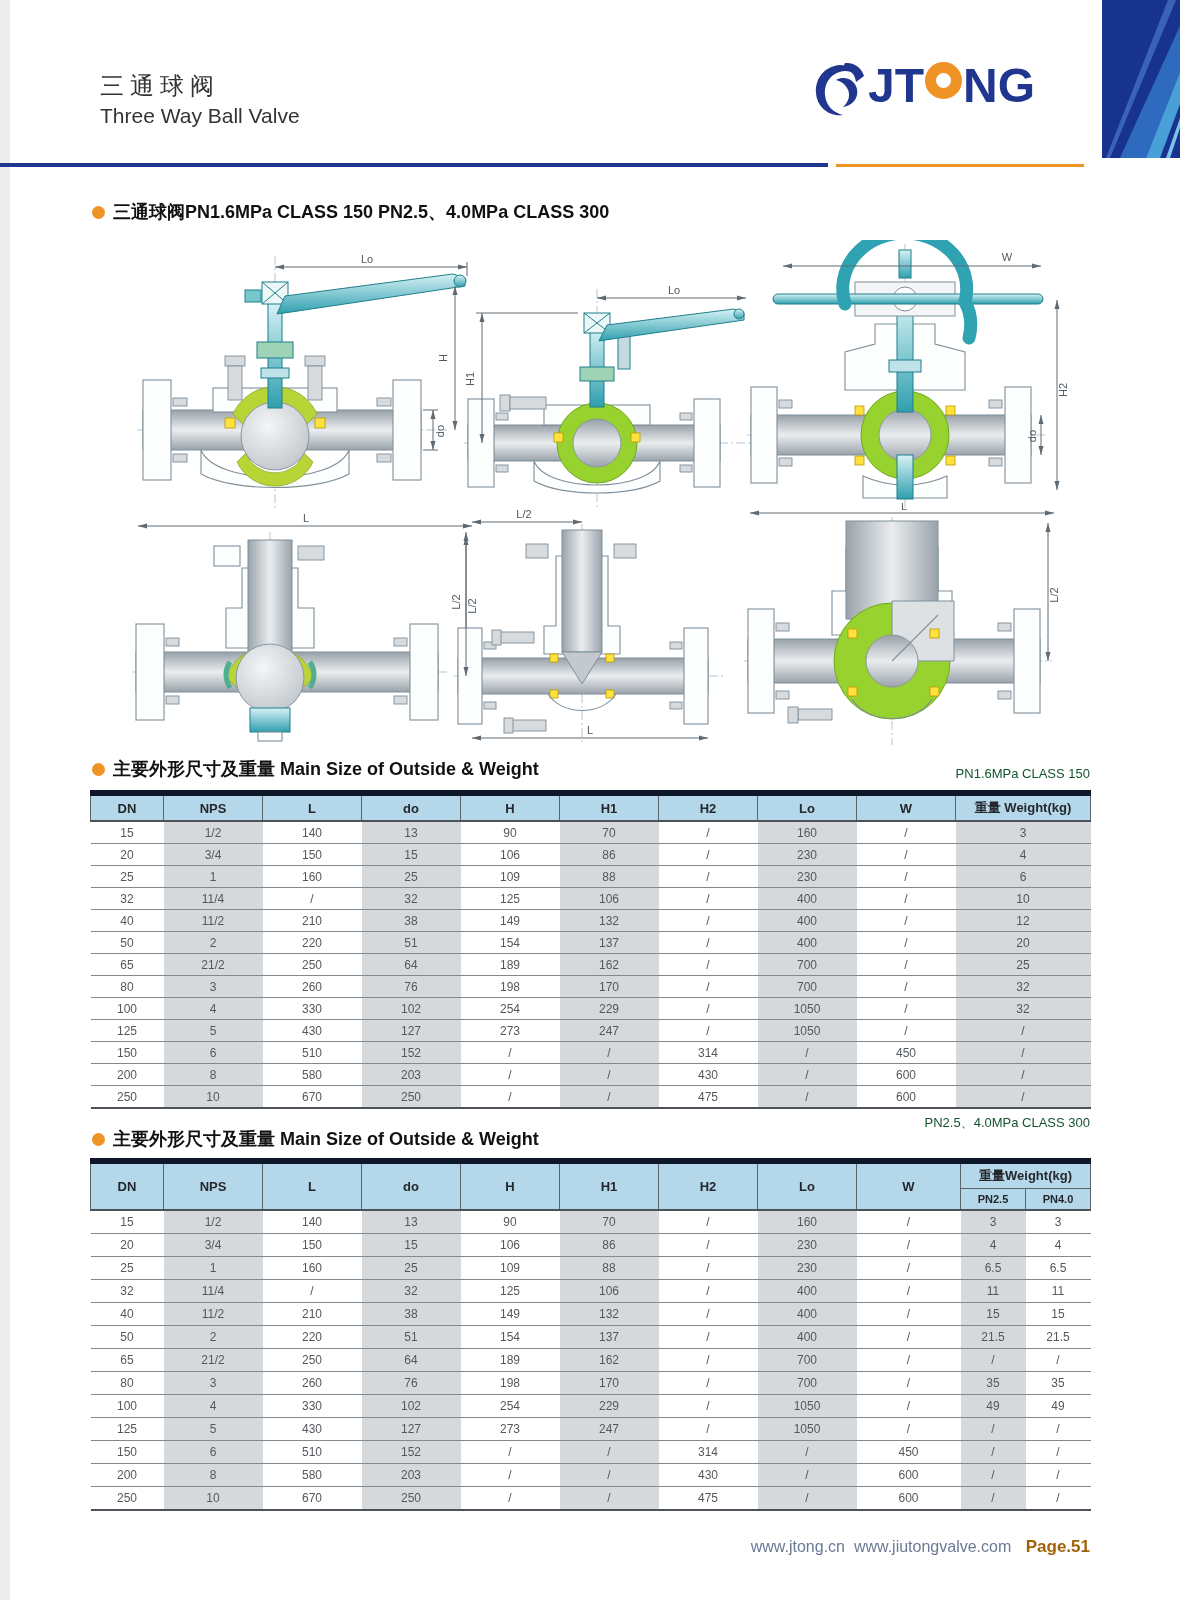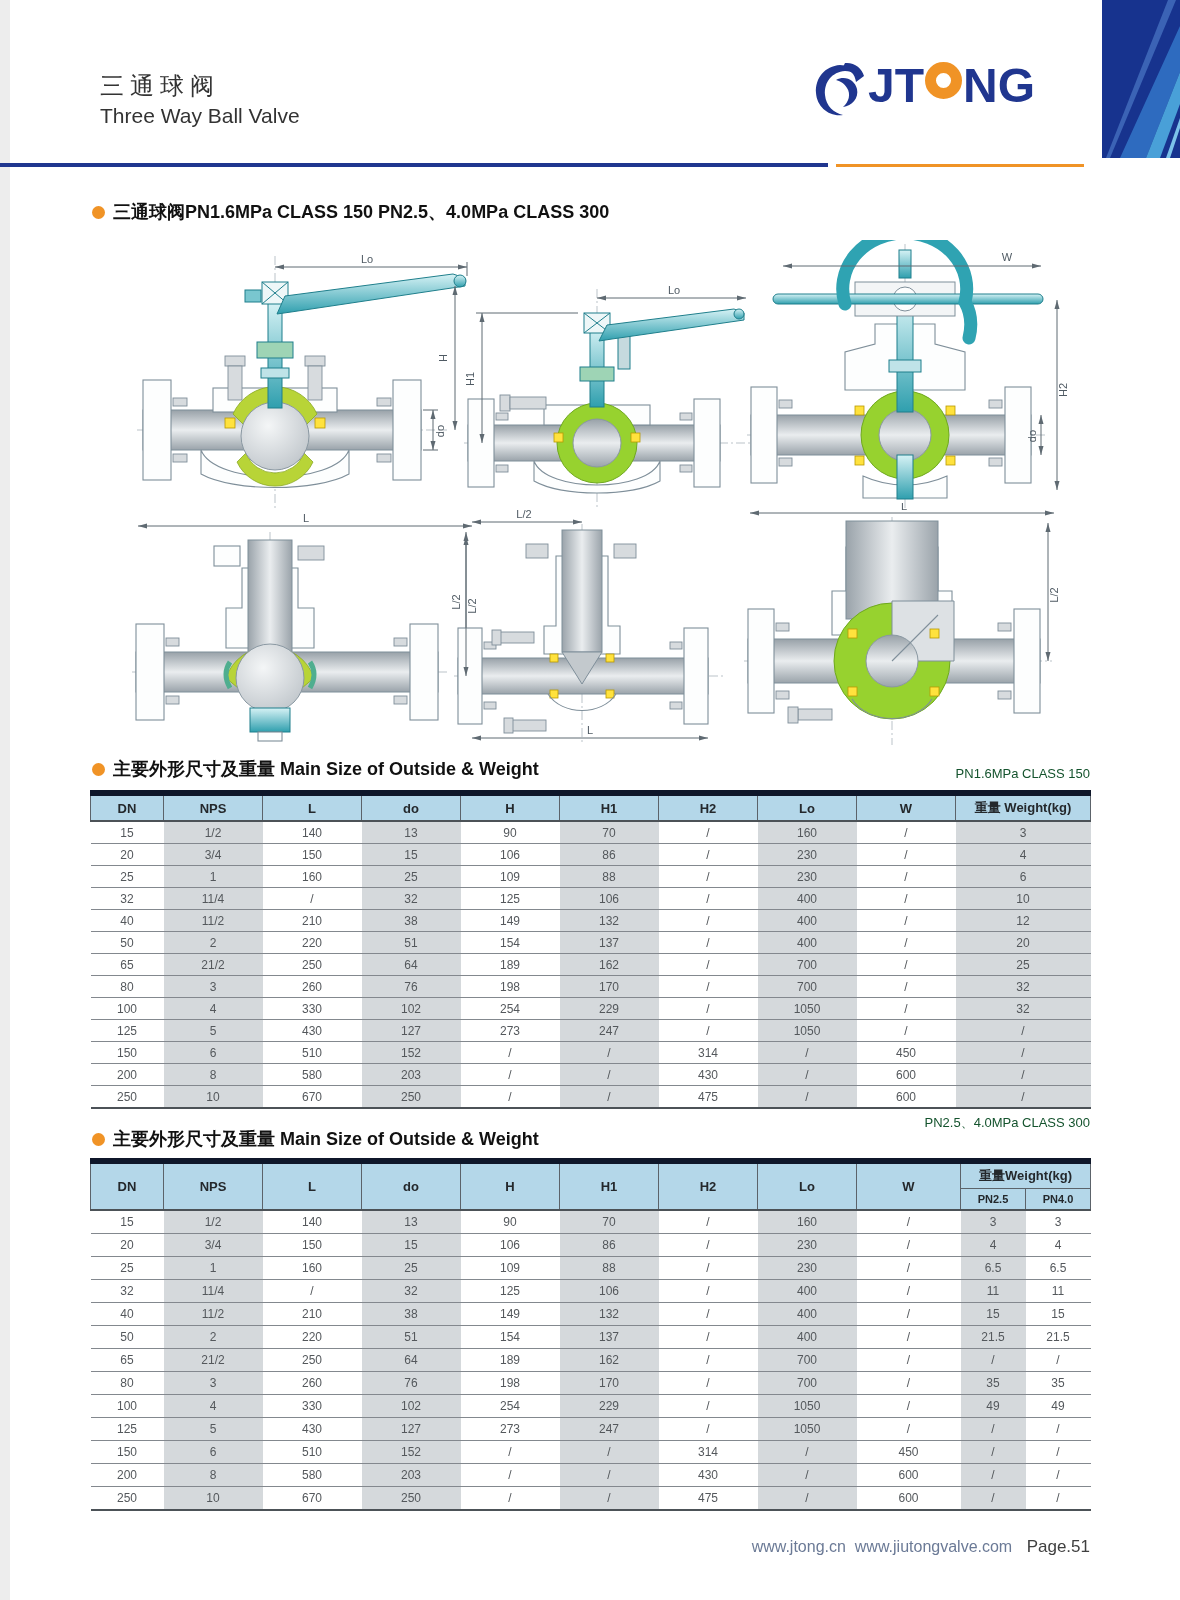--- a/index.html
+++ b/index.html
@@ -44,21 +44,21 @@
   .dimt{font-size:11px;fill:#4f5a63}
   .bolt{fill:#d7dbde;stroke:#7f8f9a;stroke-width:.9}
   .seat{fill:#b8d437;stroke:#8aa823;stroke-width:.8}
   .ballg{fill:#97d22f;stroke:#6fa81e;stroke-width:1}
   .ys{fill:#ffe23d;stroke:#b89a00;stroke-width:.8}
   .tl{stroke:#1f7f8c;stroke-width:1}
 
   
   .footer{position:absolute;left:0;top:1537px;width:1090px;text-align:right;font-size:16px}
   .footer .sites{color:#6b7a96}
-  .footer .pg{color:#404040;font-weight:normal;font-size:17px;margin-left:10px}
+  .footer .pg{color:#a16207;font-weight:bold;font-size:17px;margin-left:10px}
 </style>
 </head>
 <body>
 
 <div class="left-edge"></div>
 
 <div class="title-cn">三通球阀</div>
 <div class="title-en">Three Way Ball Valve</div>
 
 <div class="logo">

